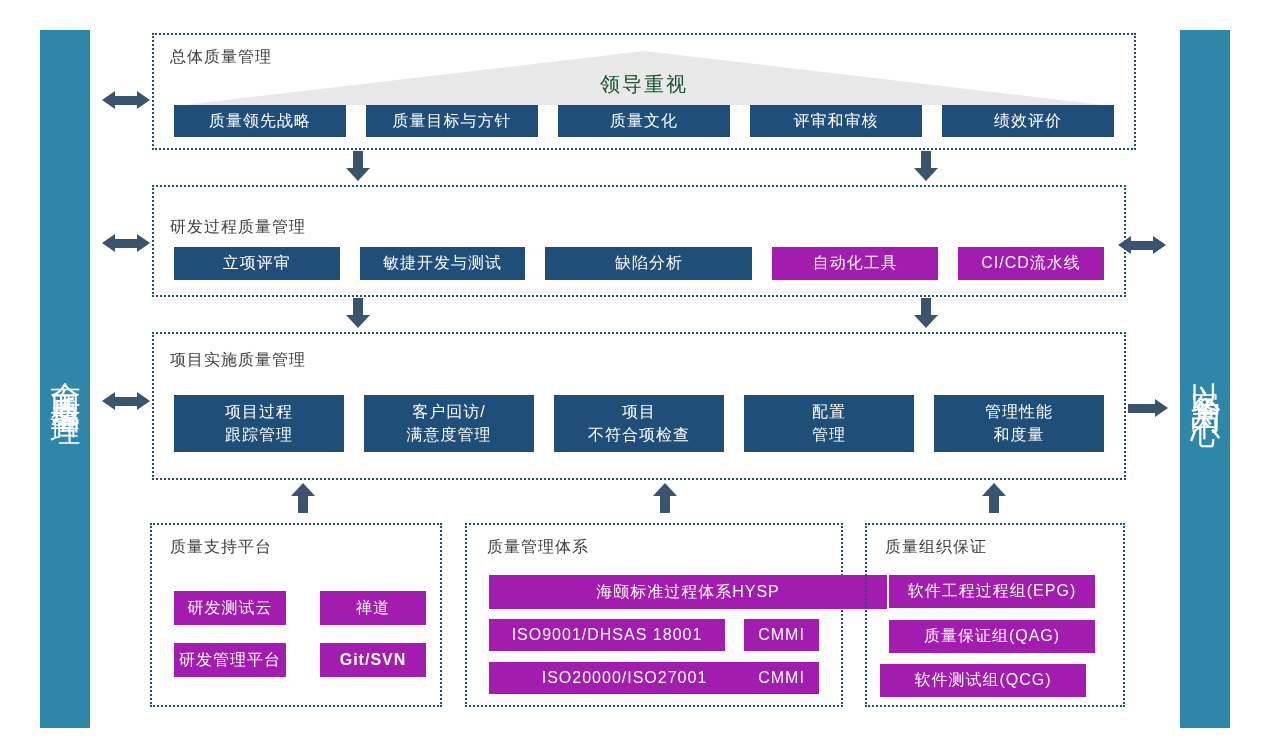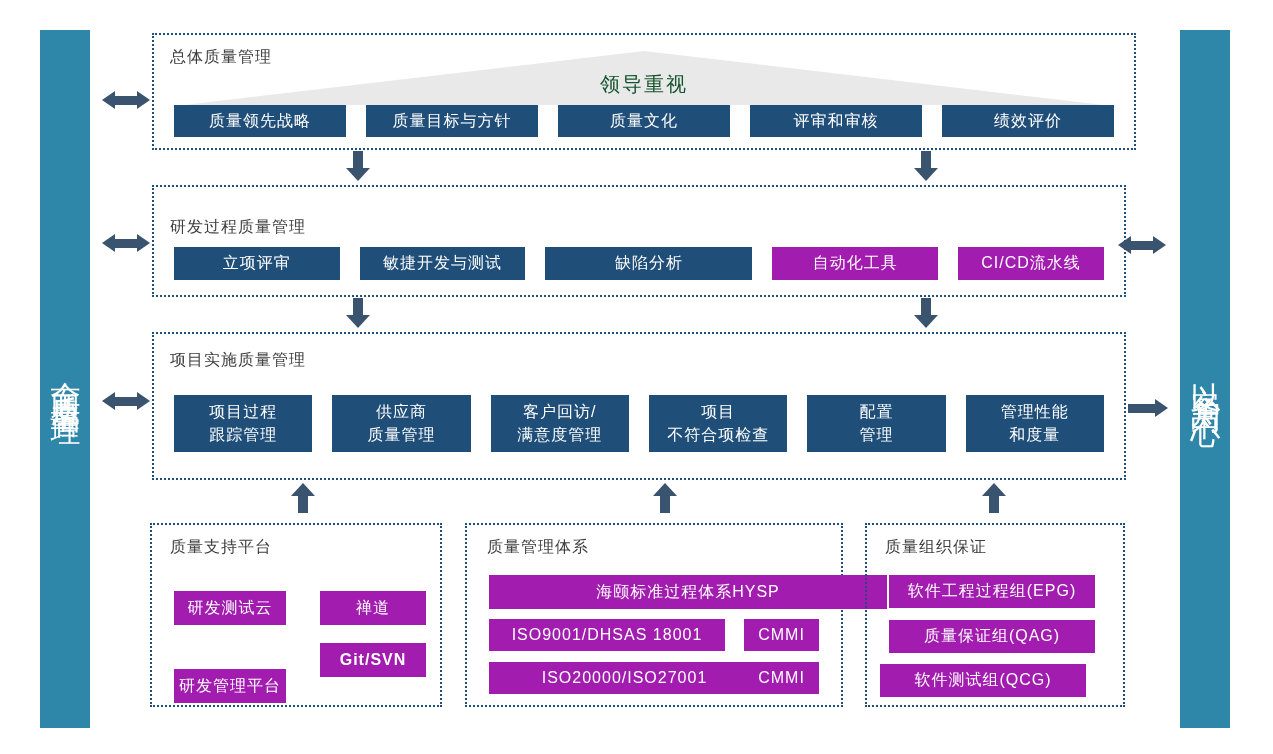--- a/index.html
+++ b/index.html
@@ -94,38 +94,36 @@
       <div class="node teal">自动化工具</div>
       <div class="node teal">CI/CD流水线</div>
     </div>
   </div>
 
   <div class="dotbox" id="box3">
     <div class="box-title" style="top:16px;">项目实施质量管理</div>
     <div class="btn-row" id="box3-row">
       <div class="node">项目过程
 跟踪管理</div>
-      <div class="node">供应商
-质量管理</div>
       <div class="node">客户回访/
 满意度管理</div>
       <div class="node">项目
 不符合项检查</div>
       <div class="node">配置
 管理</div>
       <div class="node">管理性能
 和度量</div>
     </div>
   </div>
 
   <div class="dotbox" id="boxA">
     <div class="box-title" style="top:12px;left:18px;">质量支持平台</div>
     <div class="node teal abs-node" style="left:22px;top:66px;width:112px;height:34px;">研发测试云</div>
     <div class="node teal abs-node" style="left:168px;top:66px;width:106px;height:34px;">禅道</div>
-    <div class="node teal abs-node" style="left:22px;top:118px;width:112px;height:34px;margin-top:26px;">研发管理平台</div>
+    <div class="node teal abs-node" style="left:22px;top:118px;width:112px;height:34px;">研发管理平台</div>
     <div class="node teal bold abs-node" style="left:168px;top:118px;width:106px;height:34px;">Git/SVN</div>
   </div>
 
   <div class="dotbox" id="boxB">
     <div class="box-title" style="top:12px;left:20px;">质量管理体系</div>
     <div class="node teal abs-node" style="left:22px;top:50px;width:398px;height:34px;">海颐标准过程体系HYSP</div>
     <div class="node teal abs-node" style="left:22px;top:94px;width:236px;height:32px;">ISO9001/DHSAS 18001</div>
     <div class="node teal abs-node" style="left:277px;top:94px;width:75px;height:32px;">CMMI</div>
     <div class="node teal abs-node" style="left:22px;top:137px;width:271px;height:32px;">ISO20000/ISO27001</div>
     <div class="node teal abs-node" style="left:277px;top:137px;width:75px;height:32px;">CMMI</div>

